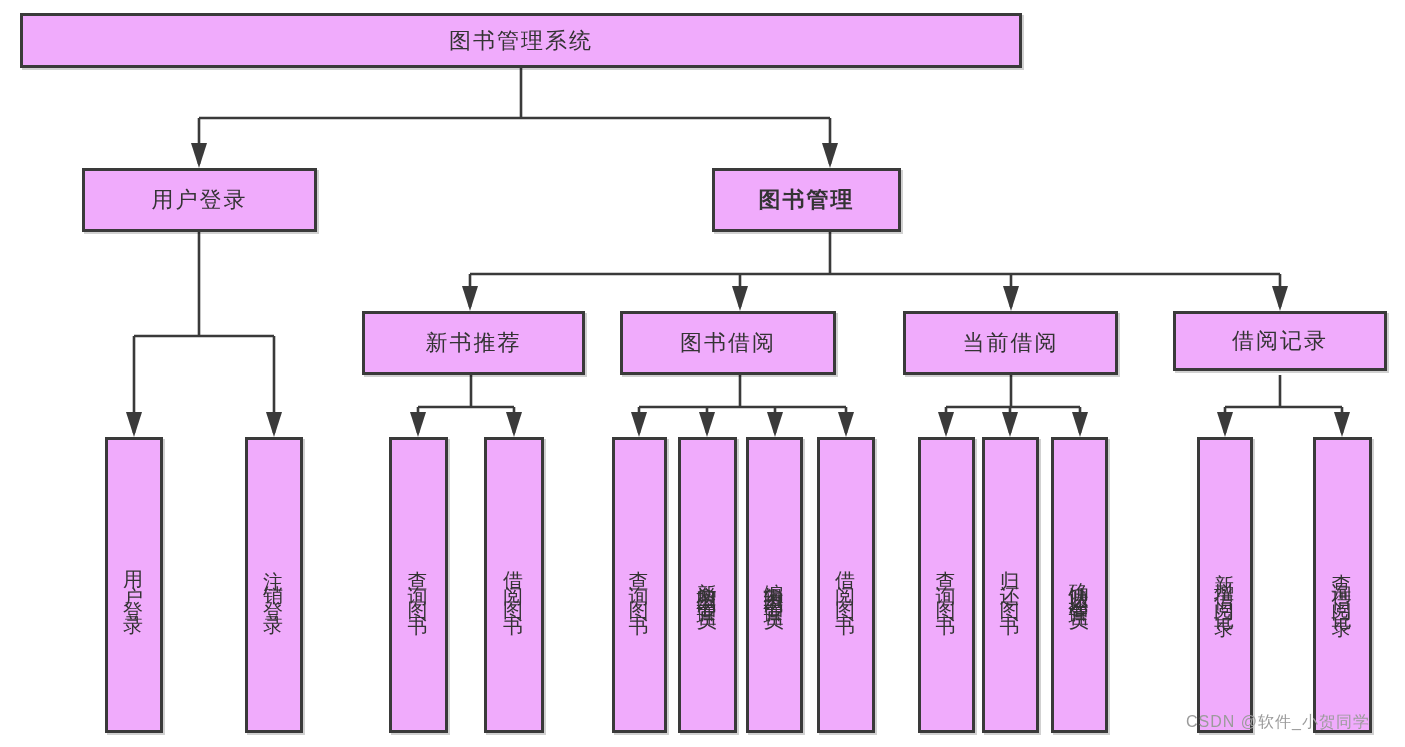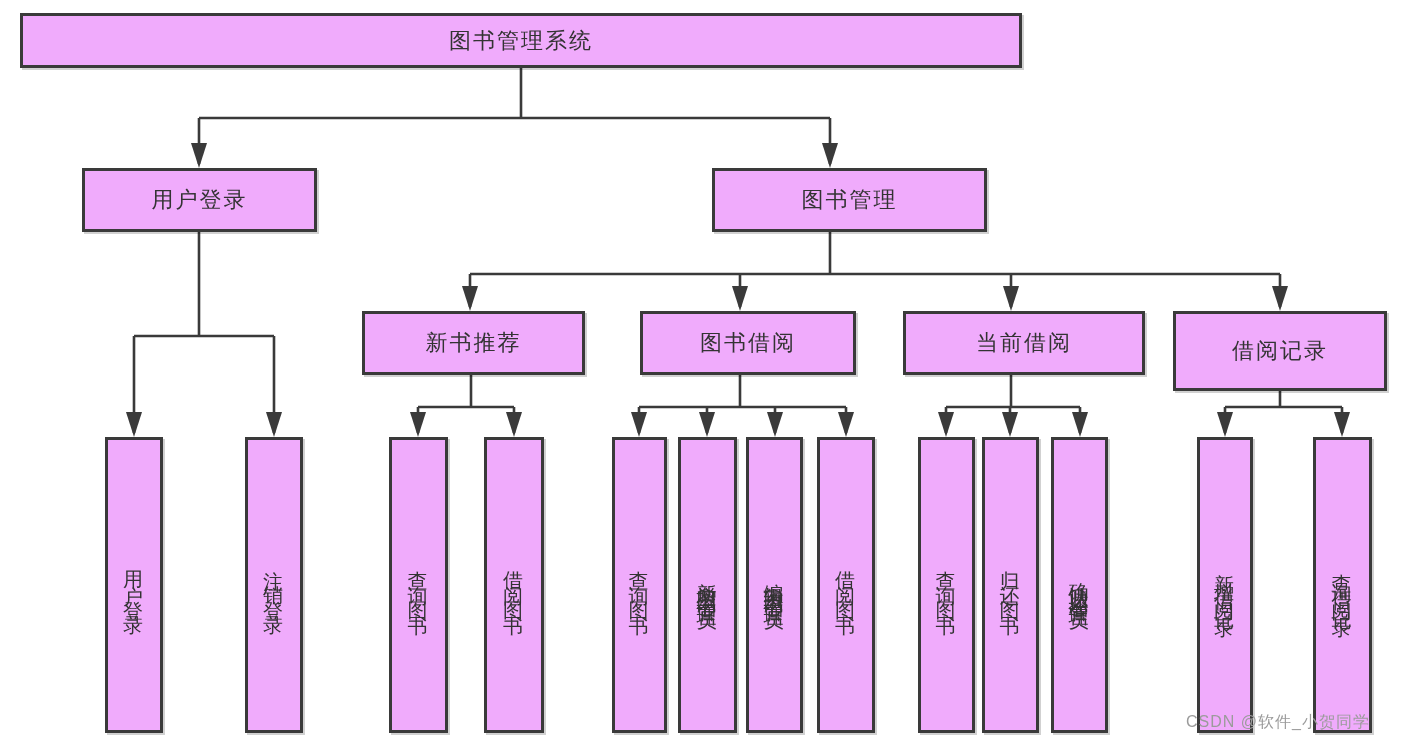--- a/index.html
+++ b/index.html
@@ -76,34 +76,34 @@
       </g>
   </svg>
 
   <div class="node hnode" style="left:20px;top:13px;width:1002px;height:55px;">
     <span>图书管理系统</span>
   </div>
 
   <div class="node hnode" style="left:82px;top:168px;width:235px;height:64px;">
     <span>用户登录</span>
   </div>
-  <div class="node hnode" style="left:712px;top:168px;width:275px;height:64px;">
+  <div class="node hnode" style="left:712px;top:168px;width:189px;height:64px;font-weight:bold;">
     <span>图书管理</span>
   </div>
 
   <div class="node hnode" style="left:362px;top:311px;width:223px;height:64px;">
     <span>新书推荐</span>
   </div>
-  <div class="node hnode" style="left:640px;top:311px;width:216px;height:64px;">
+  <div class="node hnode" style="left:620px;top:311px;width:216px;height:64px;">
     <span>图书借阅</span>
   </div>
-  <div class="node hnode" style="left:903px;top:311px;width:242px;height:64px;">
+  <div class="node hnode" style="left:903px;top:311px;width:215px;height:64px;">
     <span>当前借阅</span>
   </div>
-  <div class="node hnode" style="left:1173px;top:311px;width:214px;height:80px;">
+  <div class="node hnode" style="left:1173px;top:311px;width:214px;height:60px;">
     <span>借阅记录</span>
   </div>
 
   <div class="node leaf sp-lg" style="left:105px;width:58px;">
     <span>用户登录</span>
   </div>
   <div class="node leaf sp-lg" style="left:245px;width:58px;">
     <span>注销登录</span>
   </div>
 

